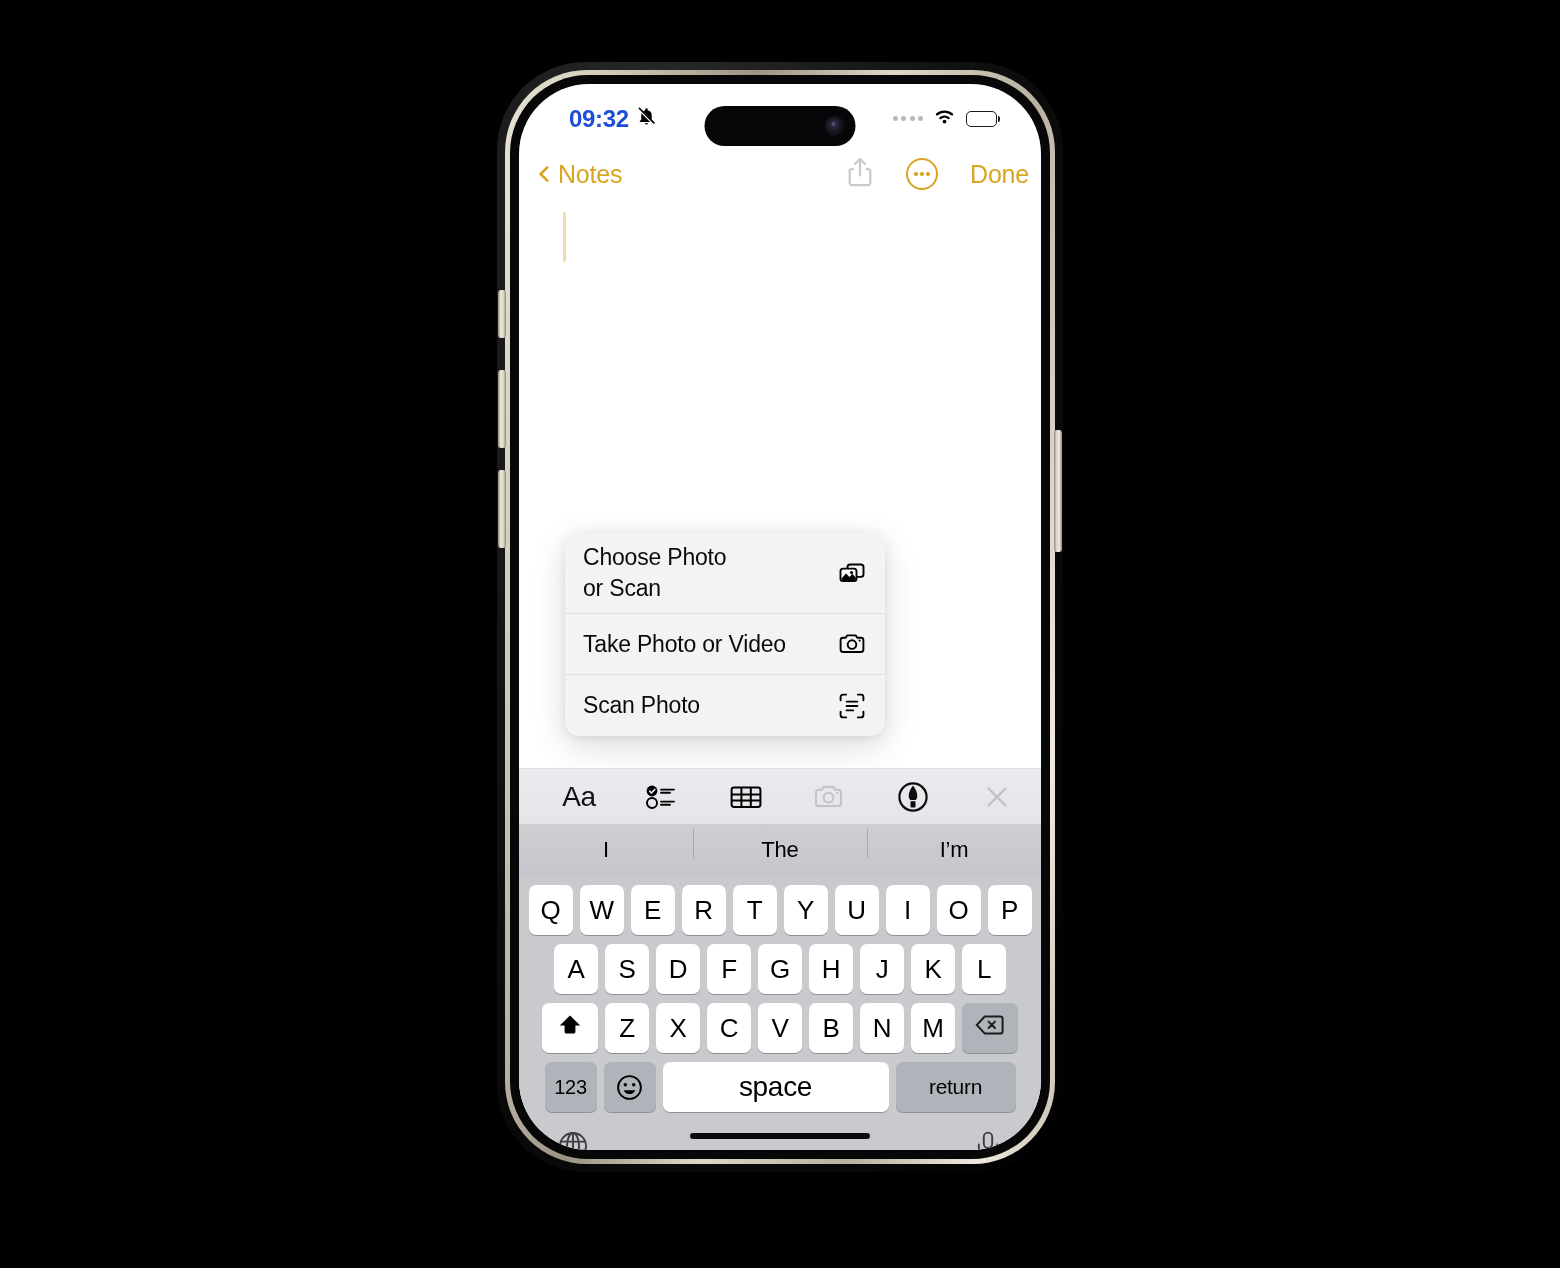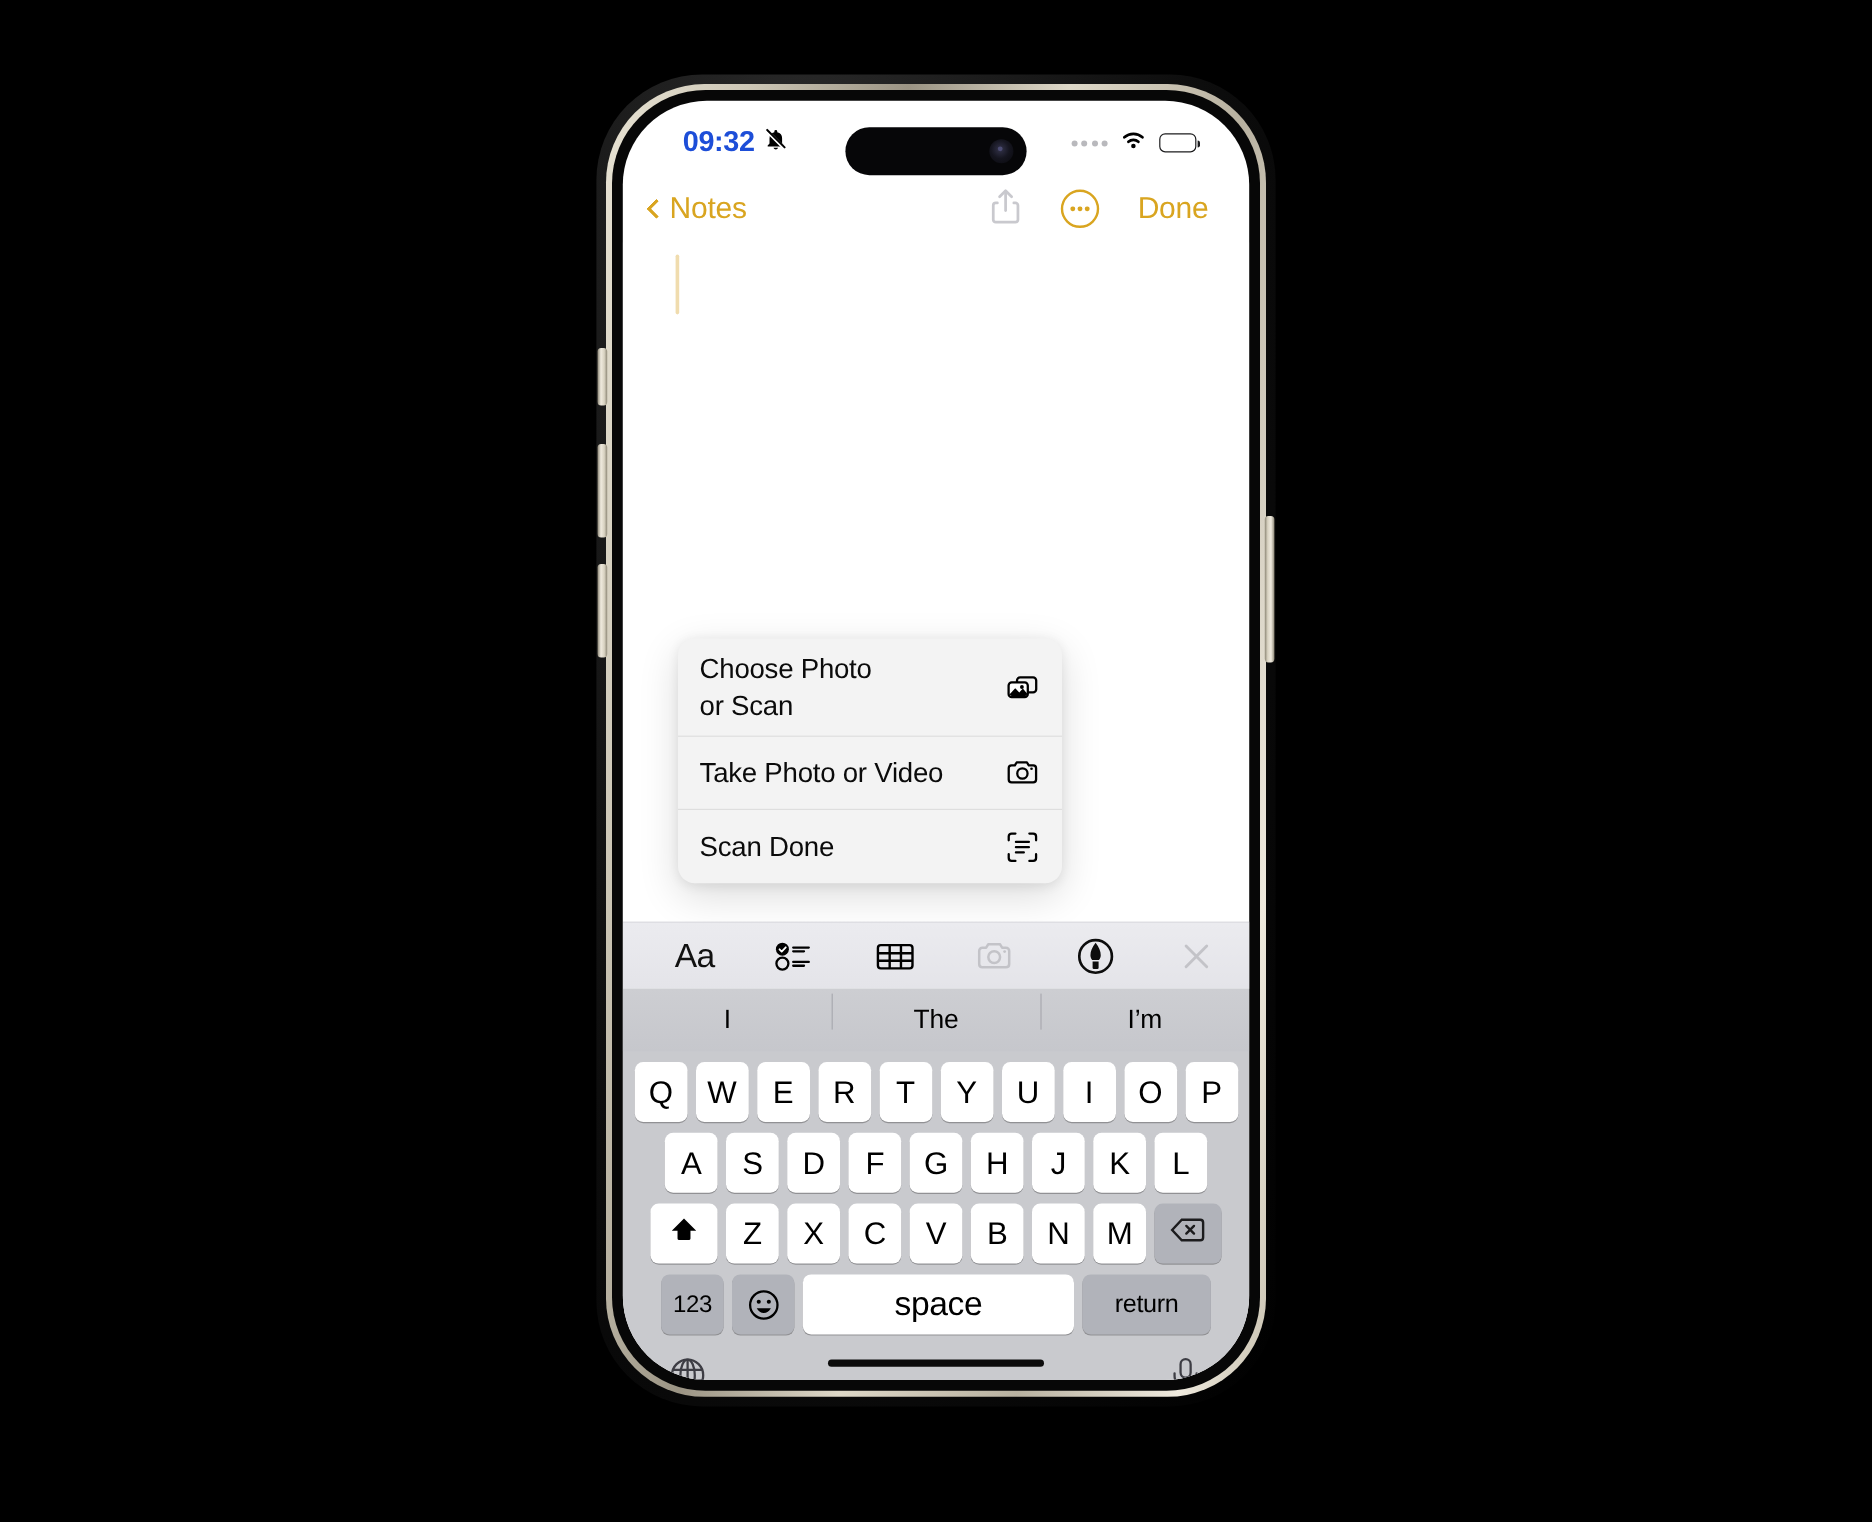--- a/index.html
+++ b/index.html
@@ -119,21 +119,21 @@
     position: absolute; left: 22px;
     display: flex; align-items: center; gap: 5px;
     color: #d9a520; cursor: pointer;
   }
   .chev {
     width: 12px; height: 12px;
     border-left: 3.4px solid #d9a520; border-bottom: 3.4px solid #d9a520;
     transform: rotate(45deg); border-radius: 1px;
   }
   .nav-back-label { font-size: 25px; color: #d9a520; letter-spacing: -0.2px; }
-  .nav-right { position: absolute; right: 34px; display: flex; align-items: center; gap: 32px; }
+  .nav-right { position: absolute; right: 12px; display: flex; align-items: center; gap: 32px; }
   .nav-done { font-size: 25px; color: #d9a520; font-weight: 400; letter-spacing: -0.2px; }
   .ellipsis-circle {
     width: 32px; height: 32px; border-radius: 50%; border: 2px solid #d9a520;
     display: flex; align-items: center; justify-content: center; gap: 2.6px;
   }
   .ellipsis-circle i { width: 3.6px; height: 3.6px; border-radius: 50%; background: #d9a520; display: block; }
 
   
   .note-body {
     position: absolute; left: 0; top: 118px;
@@ -203,21 +203,21 @@
     display: flex; align-items: center; justify-content: center;
     font-size: 26px; color: #000; cursor: pointer;
     box-shadow: 0 1px 0 rgba(0,0,0,0.28);
     letter-spacing: -0.3px;
   }
   .key.wide { width: 56px; background: #b1b3ba; }
   .key.space { width: 226px; font-size: 28px; }
   .key.fn { background: #b1b3ba; }
   .key.k123 { width: 52px; font-size: 20px; }
   .key.emoji { width: 52px; font-size: 24px; }
-  .key.return { width: 107px; font-size: 21px; background: #b1b3ba; }
+  .key.return { width: 120px; font-size: 21px; background: #b1b3ba; }
   .krow.r2 { padding: 0 24px; }
   .krow.r4 { padding: 0 5px; gap: 7px; }
   .kbd-bottom {
     display: flex; align-items: center; justify-content: space-between;
     padding: 12px 38px 0 38px; height: 56px;
   }
   .kbd-bottom svg { display: block; cursor: pointer; }
   .home-indicator {
     position: absolute; left: 50%; transform: translateX(-50%); bottom: 11px;
     width: 180px; height: 6px; border-radius: 3px; background: #0c0c0c;
@@ -325,21 +325,21 @@
           <span class="menu-icon">
             <svg viewBox="0 0 28 28" fill="none">
               <path d="M2.6 10.2a2.4 2.4 0 0 1 2.4-2.4h2.7l1.5-2.4h8.6l1.5 2.4H23a2.4 2.4 0 0 1 2.4 2.4v9.4A2.4 2.4 0 0 1 23 22H5a2.4 2.4 0 0 1-2.4-2.4v-9.4Z" stroke="#000" stroke-width="1.9" stroke-linejoin="round"></path>
               <circle cx="14" cy="14.6" r="4.3" stroke="#000" stroke-width="1.9"></circle>
               <circle cx="21.6" cy="10.6" r="1.1" fill="#000"></circle>
             </svg>
           </span>
         </div>
 
         <div class="menu-item">
-          <div class="menu-label">Scan Done</div>
+          <div class="menu-label">Scan Photo</div>
           <span class="menu-icon">
             <svg viewBox="0 0 28 28" fill="none">
               <path d="M2.6 8.2V5a2.4 2.4 0 0 1 2.4-2.4h3.2M25.4 8.2V5A2.4 2.4 0 0 0 23 2.6h-3.2M2.6 19.8V23A2.4 2.4 0 0 0 5 25.4h3.2M25.4 19.8V23a2.4 2.4 0 0 1-2.4 2.4h-3.2" stroke="#000" stroke-width="1.9" stroke-linecap="round"></path>
               <path d="M8.6 9.6h10.8M8.6 14h10.8M8.6 18.4h6.6" stroke="#000" stroke-width="1.9" stroke-linecap="round"></path>
             </svg>
           </span>
         </div>
 
       </div>
     </div>

